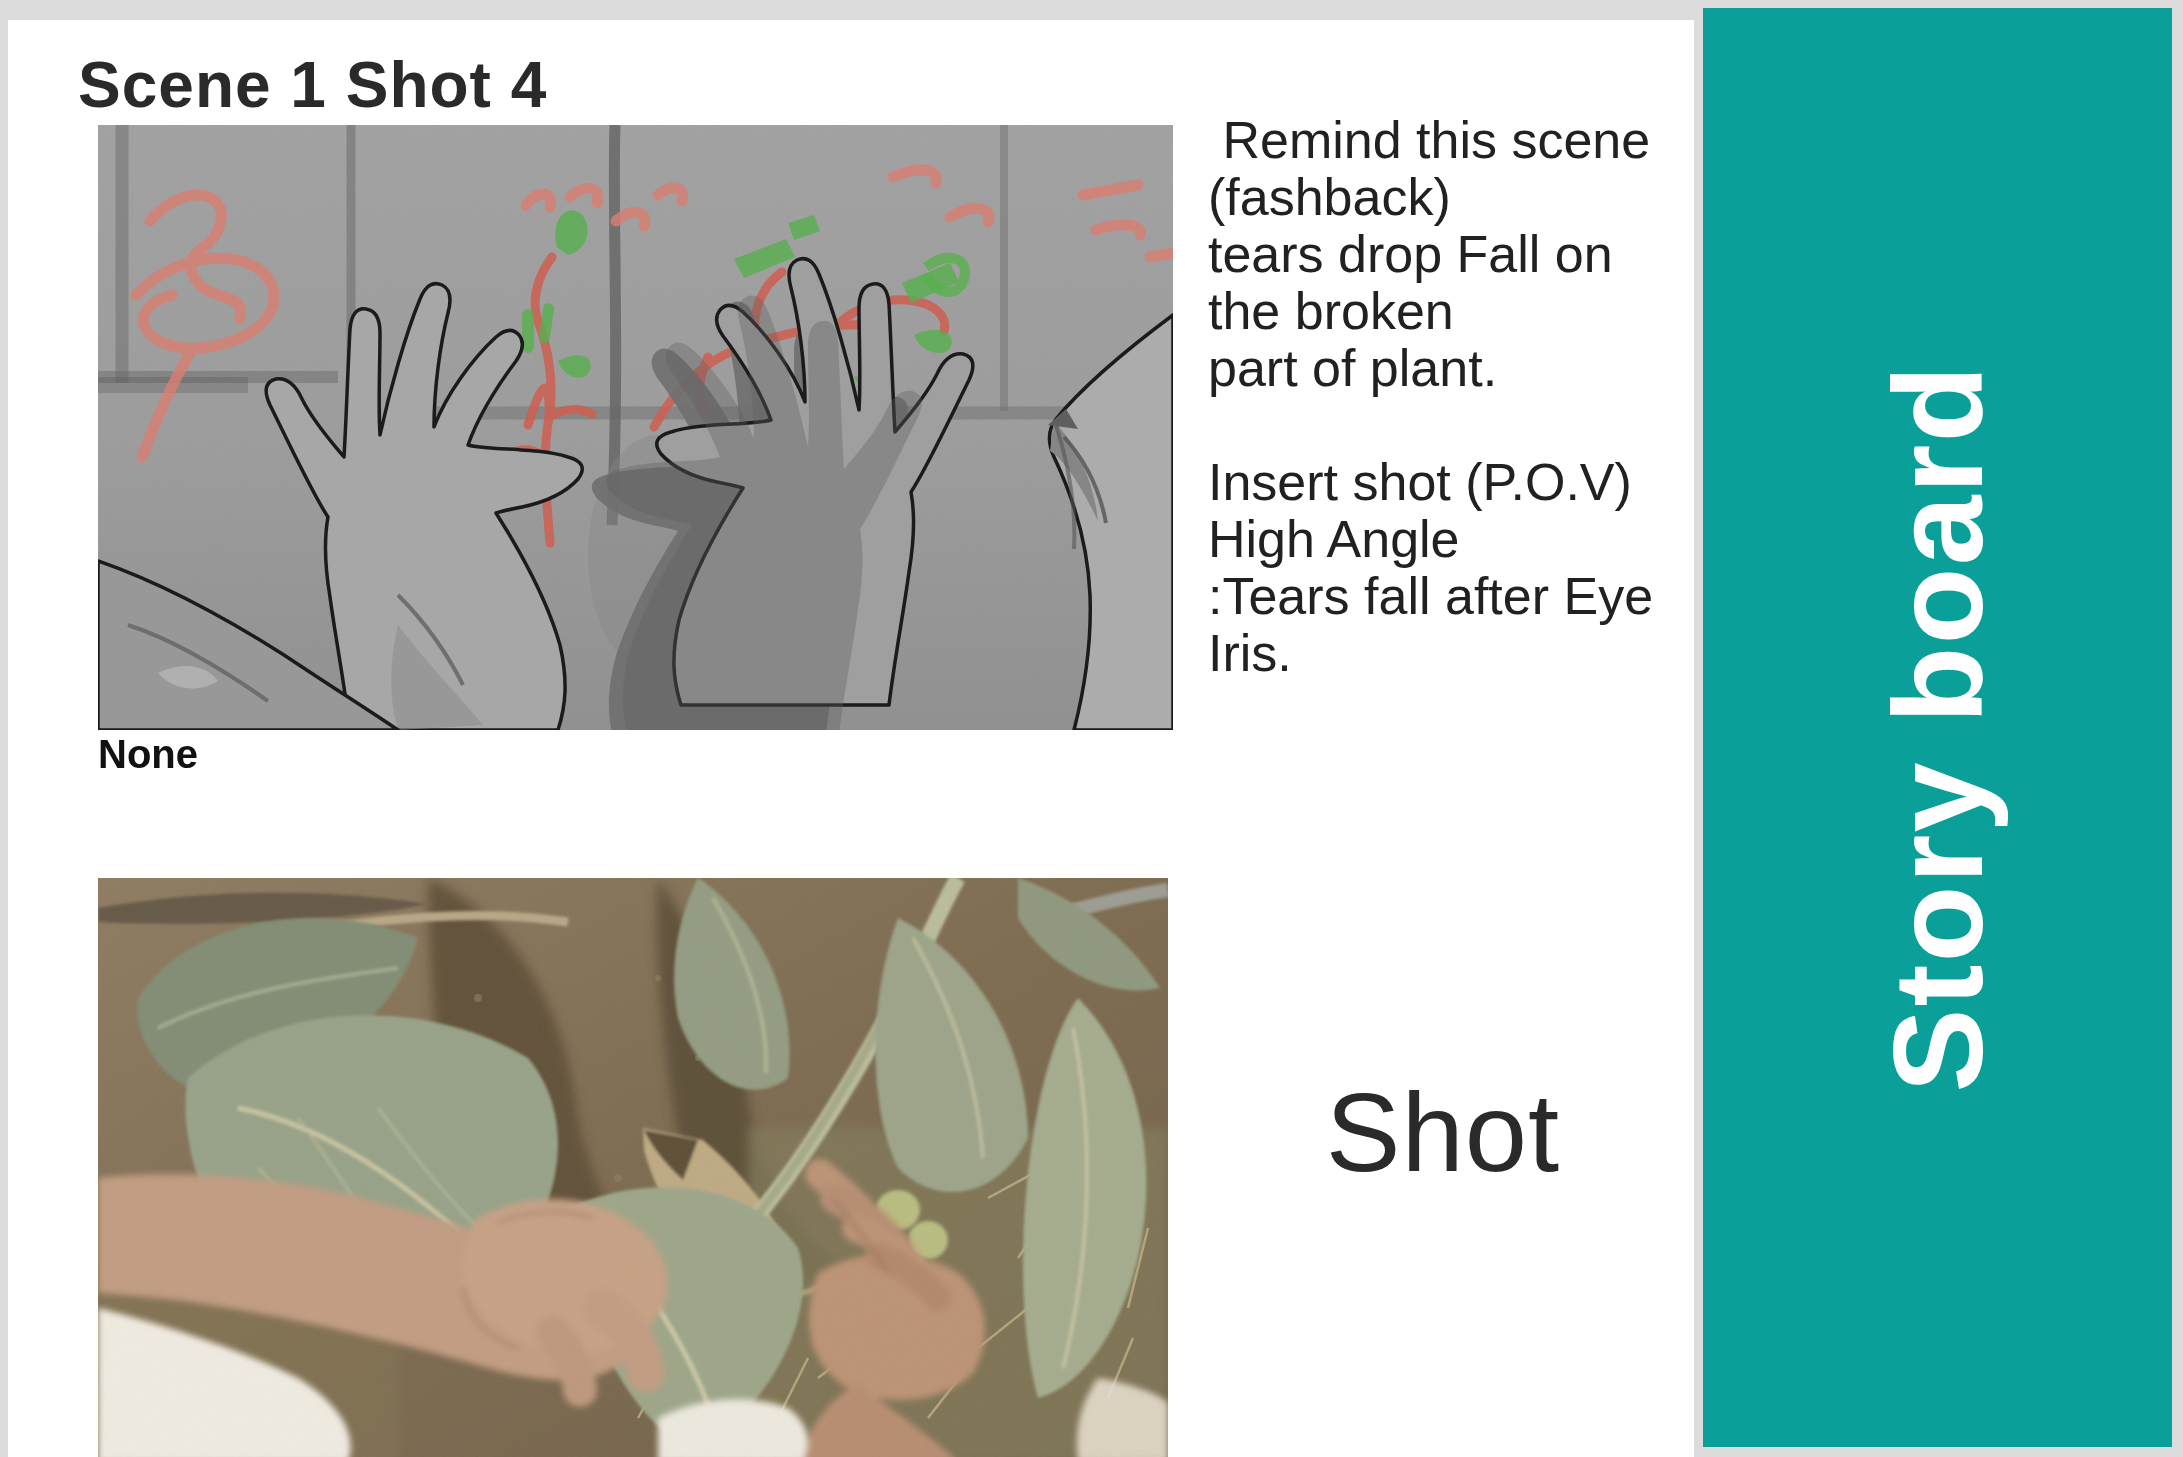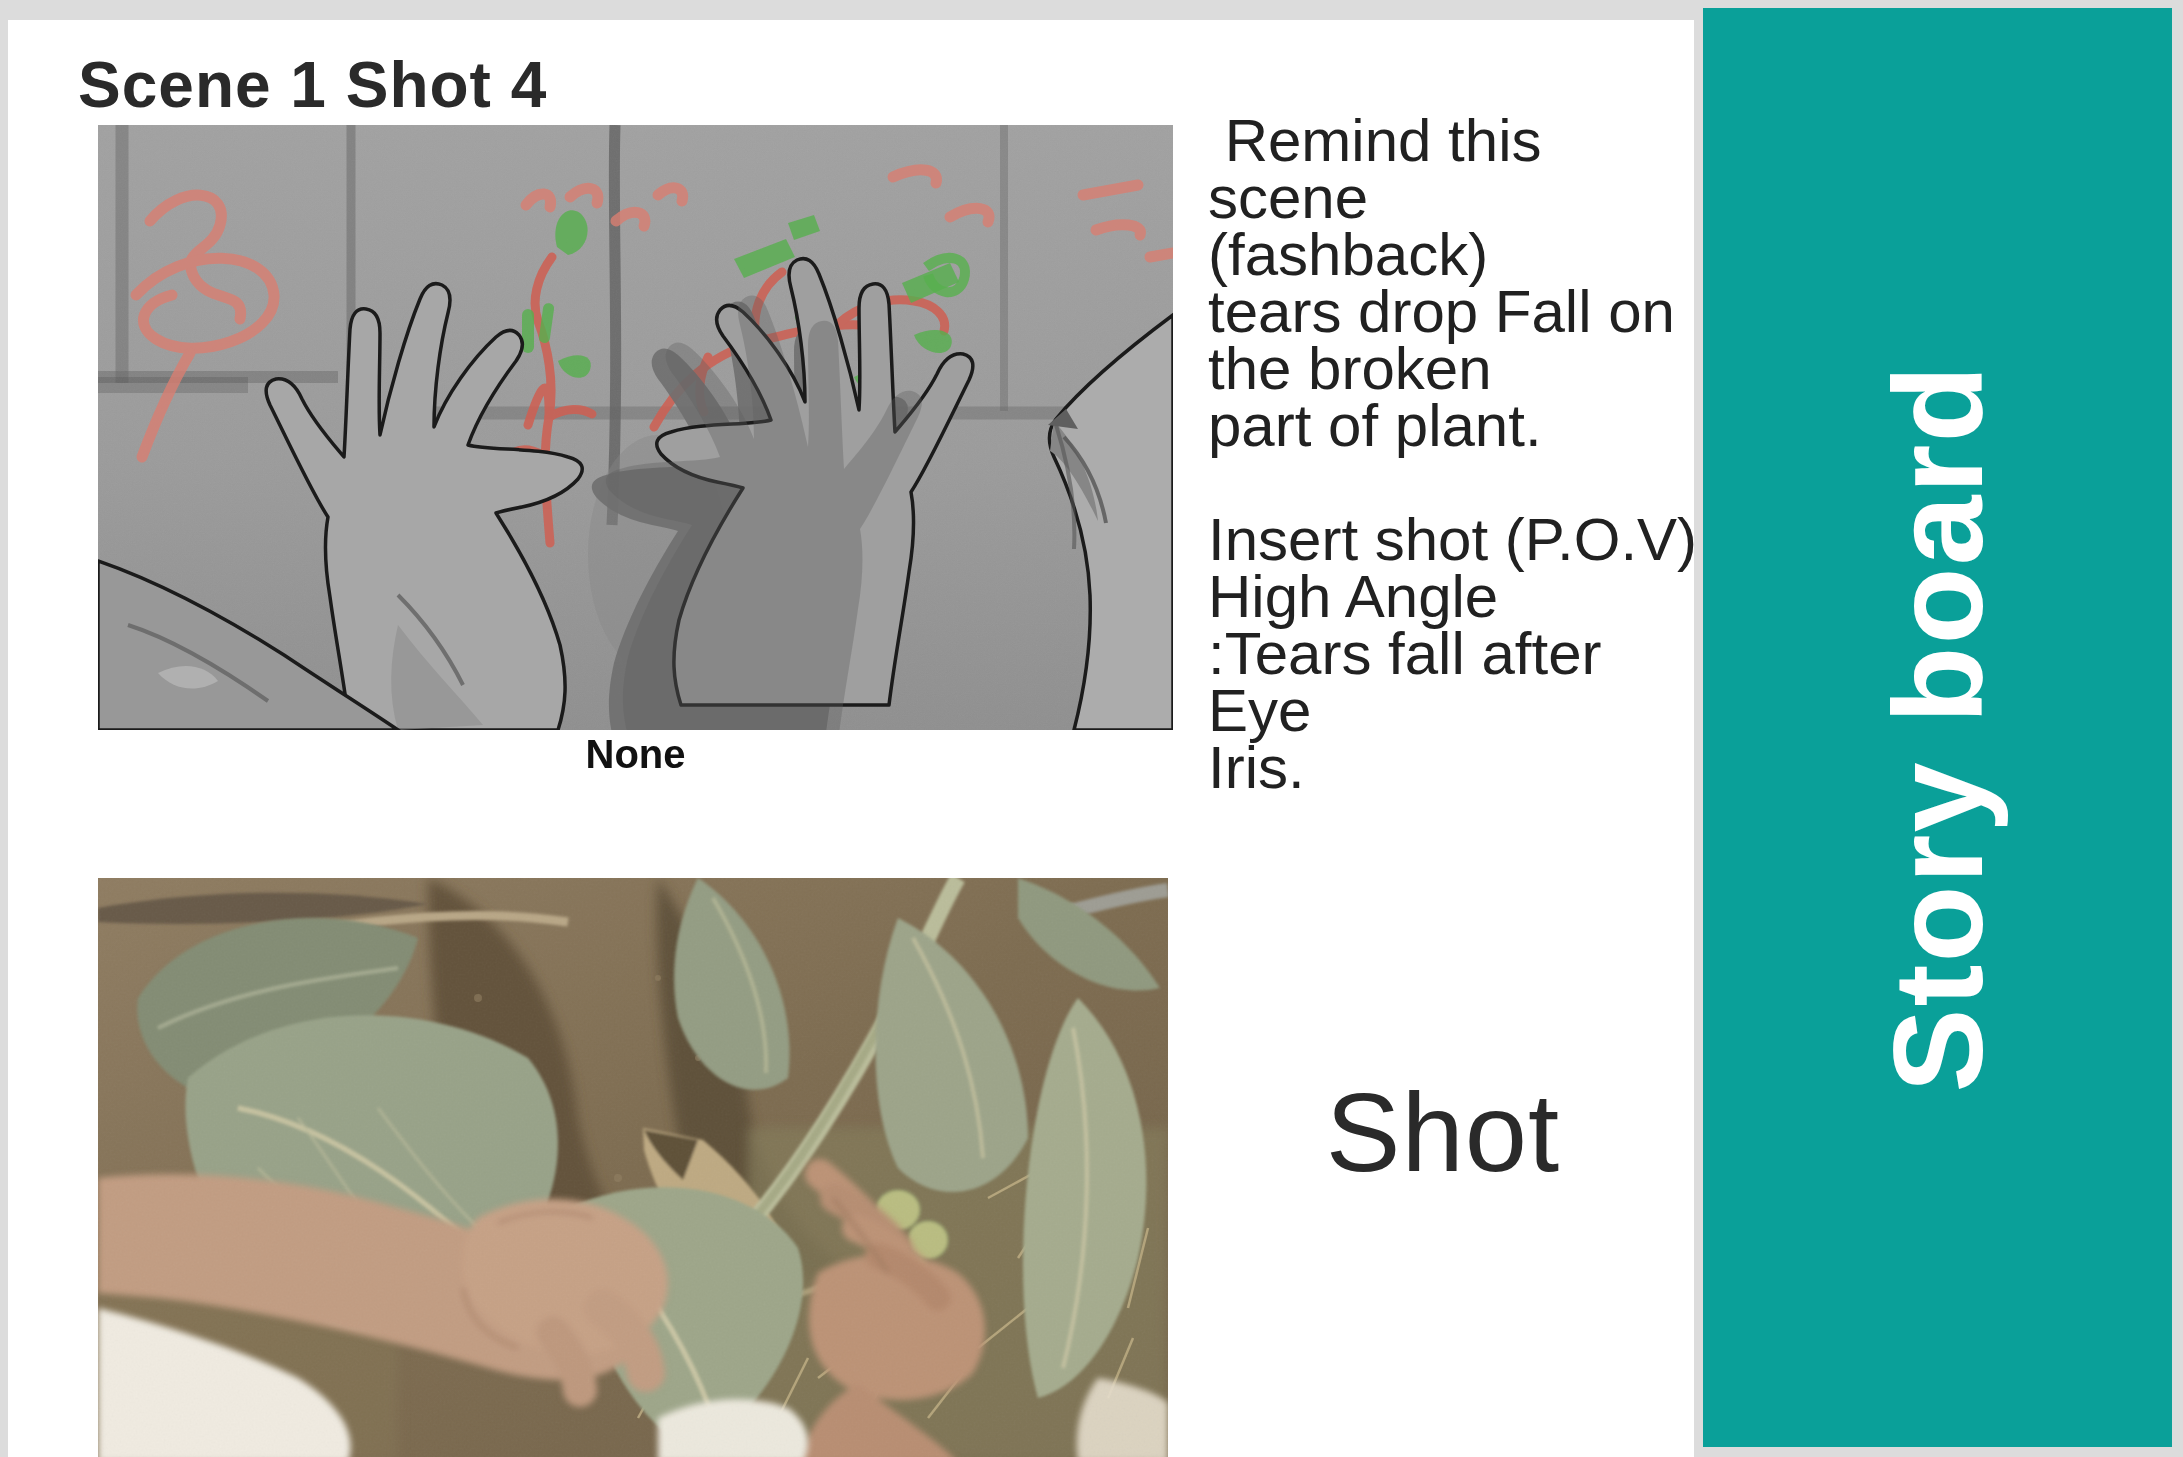--- a/index.html
+++ b/index.html
@@ -14,25 +14,25 @@
   }
   .page-title{
     position:absolute;left:70px;top:28px;
     font-size:64px;font-weight:bold;color:#2a2a2a;letter-spacing:1px;
     white-space:nowrap;
   }
   .drawing-wrap{position:absolute;left:90px;top:105px;width:1075px;height:605px;}
   .drawing-wrap svg{display:block;width:1075px;height:605px;}
   .caption{
     position:absolute;left:90px;top:712px;width:1075px;
-    text-align:center;font-size:40px;font-weight:bold;color:#111111;
+    font-size:40px;font-weight:bold;color:#111111;
   }
   .notes{
     position:absolute;left:1200px;top:92px;width:500px;
-    font-size:60px;line-height:57px;color:#212121;
+    font-size:52px;line-height:57px;color:#212121;
     white-space:pre-wrap;
   }
   .photo-wrap{position:absolute;left:90px;top:858px;width:1070px;height:584px;}
   .photo-wrap svg{display:block;width:1070px;height:584px;}
   .shot-label{
     position:absolute;left:1190px;top:1048px;width:490px;
     text-align:center;font-size:112px;color:#2a2a2a;letter-spacing:1px;
   }
   .sidebar{
     position:absolute;left:1703px;top:8px;width:469px;height:1439px;

